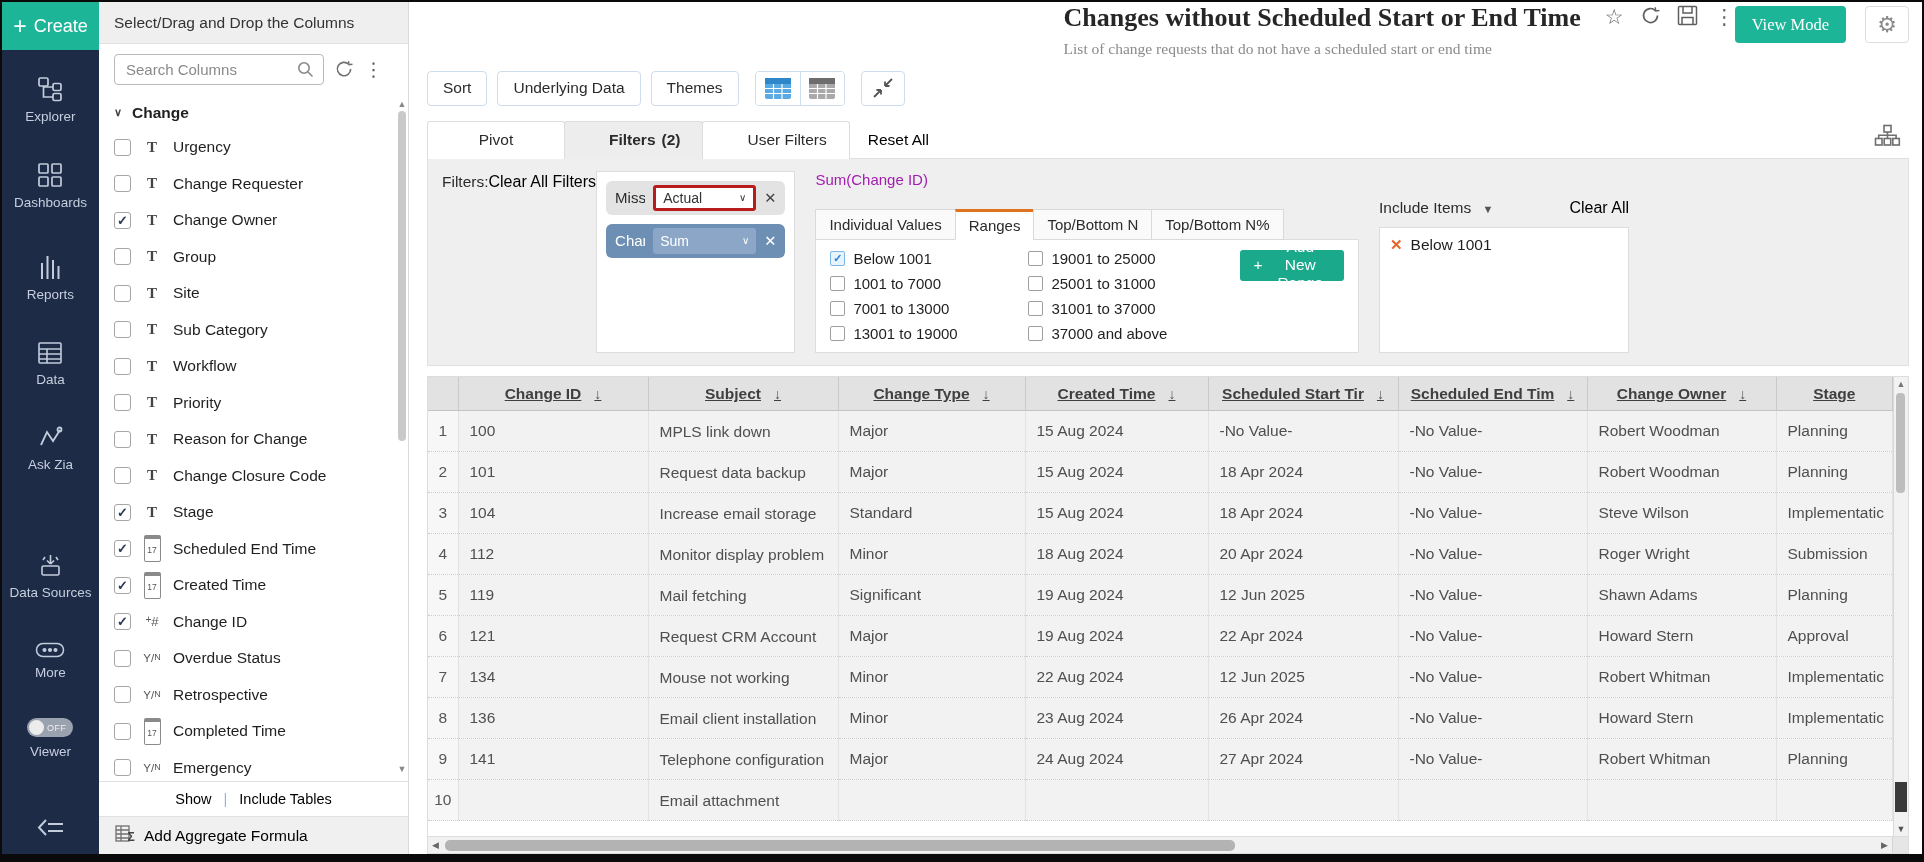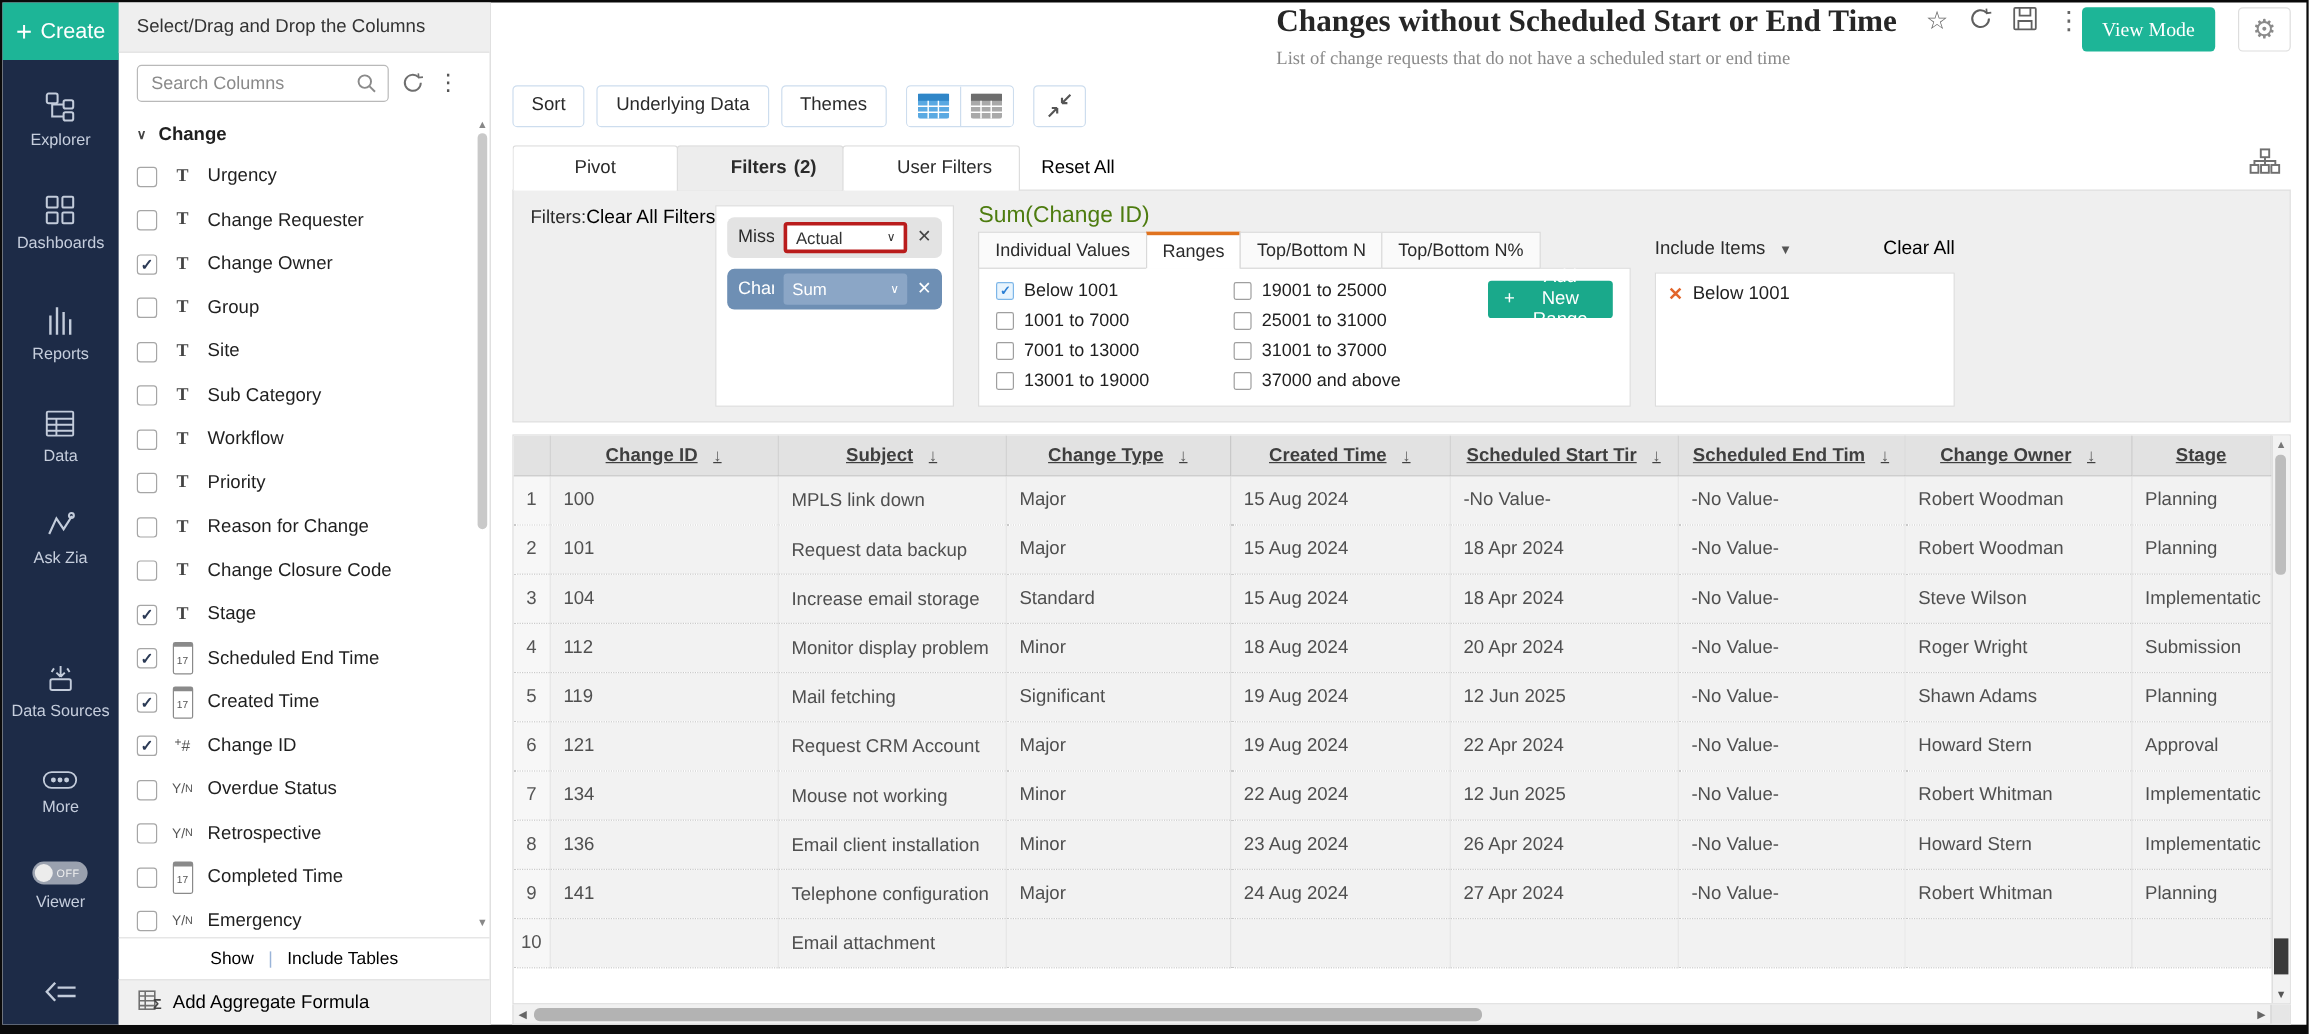--- a/index.html
+++ b/index.html
@@ -94,22 +94,22 @@
   .chip-field{flex:1;overflow:hidden;white-space:nowrap;}
   .chip-select{height:26px;border-radius:3px;display:flex;align-items:center;justify-content:space-between;padding:0 7px;width:103px;font-size:14px;cursor:pointer;}
   .chip-gray .chip-select{background:#fff;border:3px solid #b91c1c;color:#333;}
   .chip-blue .chip-select{background:#8ba6c6;color:#fff;}
   .sel-chev{font-size:10px;}
   .chip-x{cursor:pointer;font-size:14.5px;}
   .chip-gray .chip-x{color:#444;}
   .chip-blue .chip-x{color:#fff;}
 
   .fp-mid{flex:1;display:flex;flex-direction:column;min-width:0;}
-  .fp-measure{font-size:19px;color:#4d7c0f;height:26px;display:flex;align-items:center;}
-  .subtabs{display:flex;position:relative;z-index:1;}
+  .fp-measure{font-size:15px;color:#a21caf;height:26px;display:flex;align-items:center;}
+  .subtabs{display:flex;position:relative;z-index:1;margin-top:16px;}
   .subtab{padding:0 13px;height:31px;display:flex;align-items:center;border:1px solid #d9d9d9;background:#fafafa;font-size:15px;color:#2b2b2b;margin-right:-1px;cursor:pointer;}
   .subtab.active{background:#fff;border-top:3px solid #e0731f;border-bottom-color:#fff;}
   .ranges-box{flex:1;background:#fff;border:1px solid #ddd;margin-top:-1px;display:flex;padding:10px 14px;gap:30px;}
   .range-col{display:flex;flex-direction:column;gap:8px;min-width:168px;}
   .range-item{display:flex;align-items:center;gap:8px;font-size:15px;color:#1f1f1f;}
   .cb-sm{width:15px;height:15px;border:1px solid #9f9f9f;border-radius:2px;background:#fff;flex:0 0 15px;display:flex;align-items:center;justify-content:center;font-size:11px;cursor:pointer;}
   .cb-sm.checked{background:#e8f4fd;border-color:#7db6e8;color:#2b7fd4;}
   .cb-sm.checked::after{content:"✓";font-weight:bold;}
   .add-range-btn{height:31px;background:#1aa98b;color:#fff;border:none;border-radius:3px;font-size:15.5px;padding:0 13px;margin-left:14px;align-self:flex-start;font-family:inherit;display:flex;align-items:center;gap:7px;cursor:pointer;}
   .fp-right{flex:0 0 250px;margin-right:265px;display:flex;flex-direction:column;}

